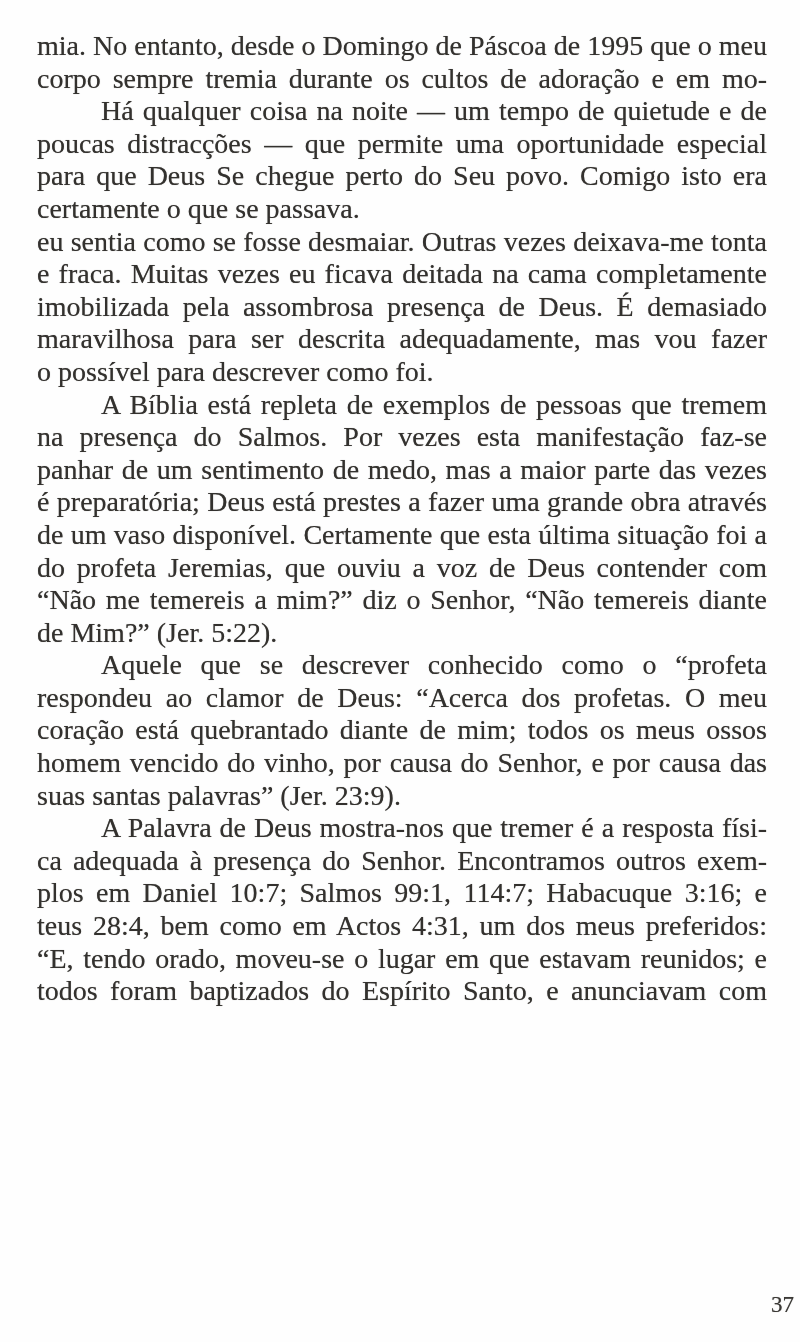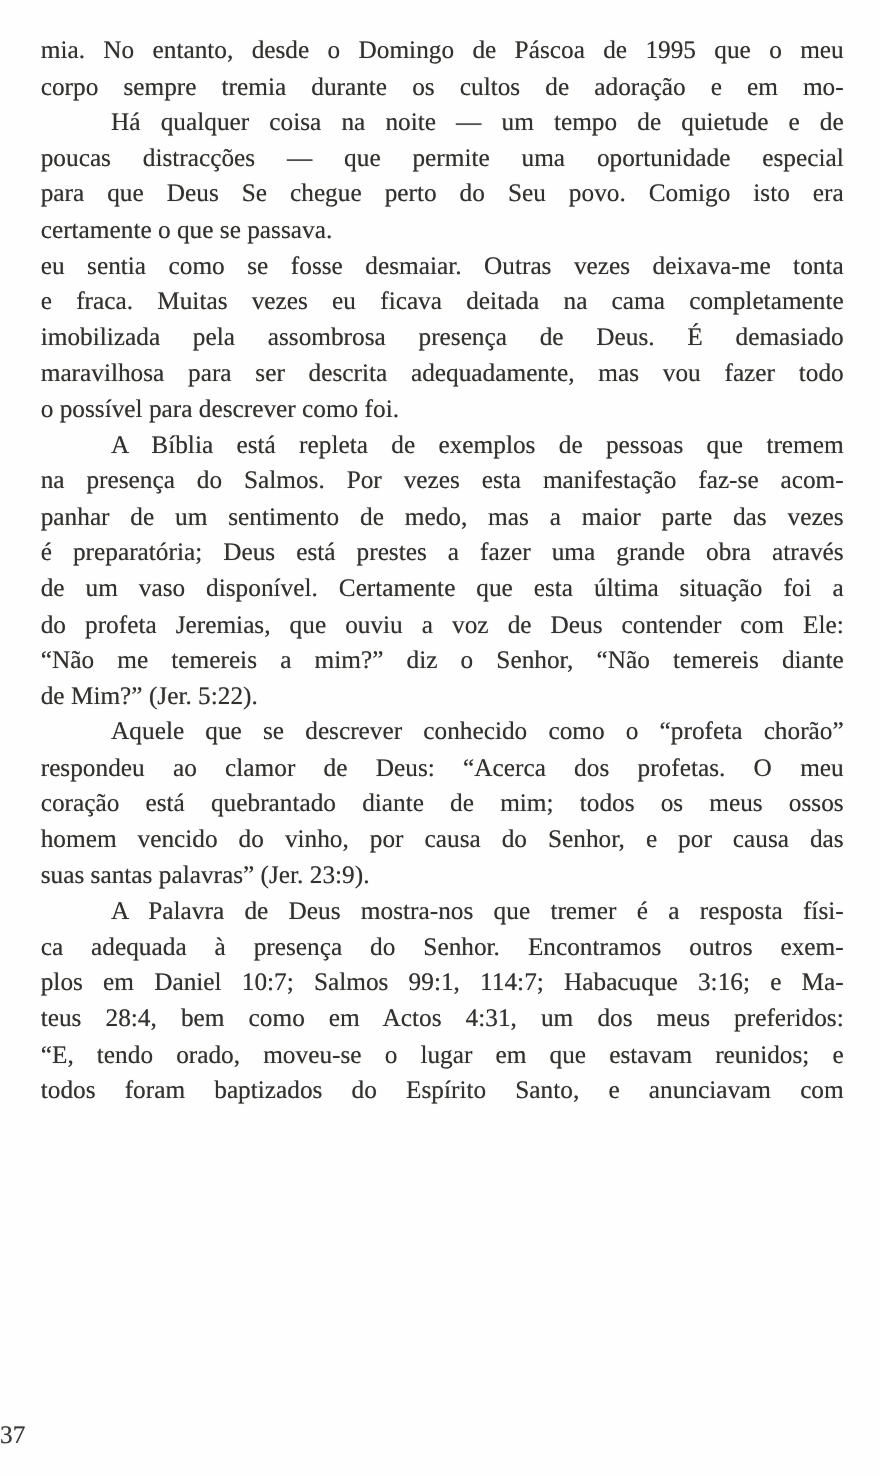--- a/index.html
+++ b/index.html
@@ -14,21 +14,21 @@
     background: #fefefe;
     overflow: hidden;
     font-family: "Liberation Serif", "DejaVu Serif", serif;
   }
   .text-block {
     position: absolute;
     left: 37px;
     top: 30px;
     width: 730px;
     color: #33312e;
-    font-size: 23px;
+    font-size: 28px;
     line-height: 32.6px;
     text-shadow: 0 0 0.7px rgba(60,58,55,0.65);
   }
   .paragraph {
     margin: 0;
     padding: 0;
   }
   .line {
     height: 32.6px;
     overflow: hidden;
@@ -40,21 +40,21 @@
     text-align-last: left;
   }
   .line.indent {
     text-indent: 64px;
   }
   .page-number {
     position: absolute;
     left: 0;
     top: 1292px;
     width: 794px;
-    text-align: left;
+    text-align: right;
     font-size: 23px;
     color: #3b3936;
     text-shadow: 0 0 0.7px rgba(60,58,55,0.6);
   }
 </style>
 </head>
 <body>
 
 <div class="page">
   <div class="text-block" id="text-block">

